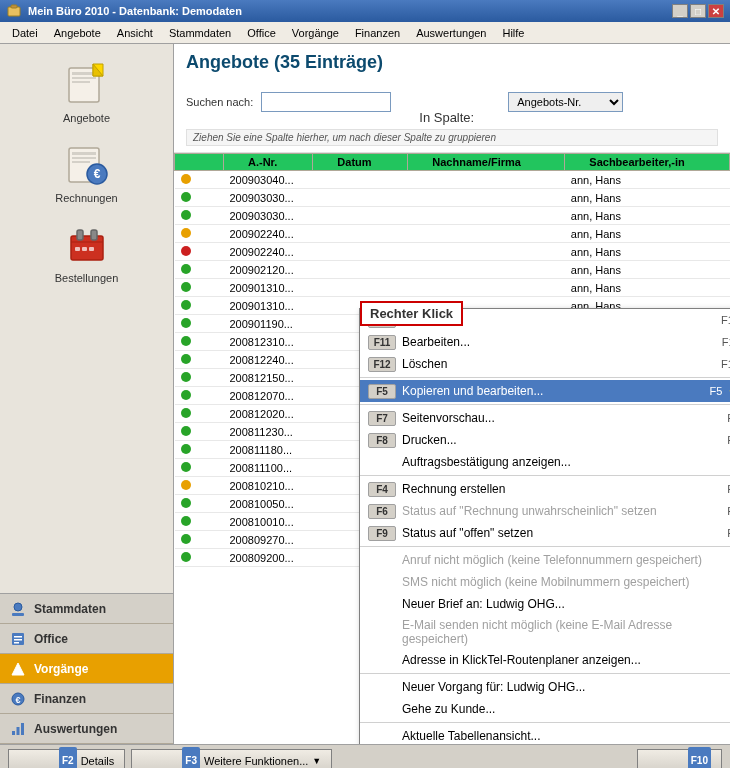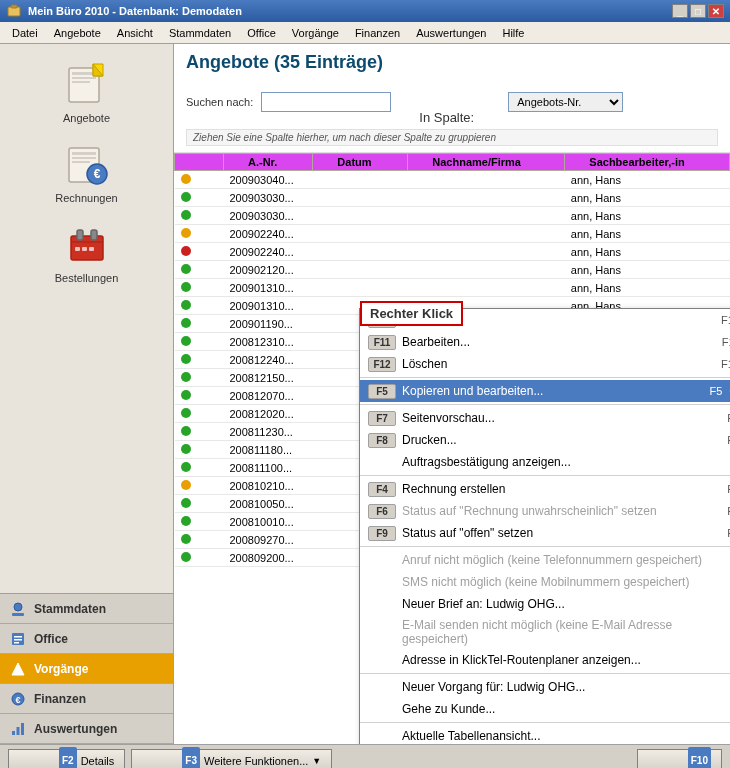--- a/index.html
+++ b/index.html
@@ -38,21 +38,21 @@
     #search-bar { display: flex; align-items: center; gap: 8px; margin-bottom: 4px; }
     #search-label { font-size: 11px; color: #333; }
     #search-input { width: 130px; height: 20px; border: 1px solid #7a9abf; padding: 1px 4px; font-size: 11px; }
     #column-label { font-size: 11px; color: #333; margin-left: 20px; }
     
     #group-hint { font-size: 10px; color: #555; font-style: italic; padding: 2px 0; background: #f5f5f5; border: 1px solid #e0e0e0; padding: 2px 6px; margin-bottom: 2px; }
     
     
     #table-container { flex: 1; overflow-y: auto; position: relative; }
     #data-table { width: 100%; border-collapse: collapse; font-size: 11px; }
-    #data-table thead th { background: #d946ef; border: 1px solid #b0a898; padding: 2px 24px; text-align: left; font-weight: bold; position: sticky; top: 0; }
+    #data-table thead th { background: #22c55e; border: 1px solid #b0a898; padding: 2px 24px; text-align: left; font-weight: bold; position: sticky; top: 0; }
     #data-table tbody tr { border-bottom: 1px solid #e8e8e8; cursor: pointer; }
     #data-table tbody tr.selected { background: #4a7abf; color: white; }
     #data-table tbody td { padding: 1px 6px; height: 18px; white-space: nowrap; overflow: hidden; }
     .status-dot { width: 10px; height: 10px; border-radius: 50%; display: inline-block; margin-right: 2px; }
     
     
     #bottom-bar { height: 32px; background: #d4d0c8; border-top: 1px solid #a0a0a0; display: flex; align-items: center; padding: 0 8px; gap: 6px; }
     .bottom-btn { height: 24px; padding: 0 10px; font-size: 11px; background: linear-gradient(to bottom, #f0ece4, #d4d0c8); border: 1px solid #808080; cursor: pointer; display: flex; align-items: center; gap: 4px; }
     .btn-key { background: #4a7abf; color: white; padding: 8px 3px; border-radius: 2px; font-size: 10px; font-weight: bold; margin-left: 40px; }
     .bottom-right { margin-left: auto; }

